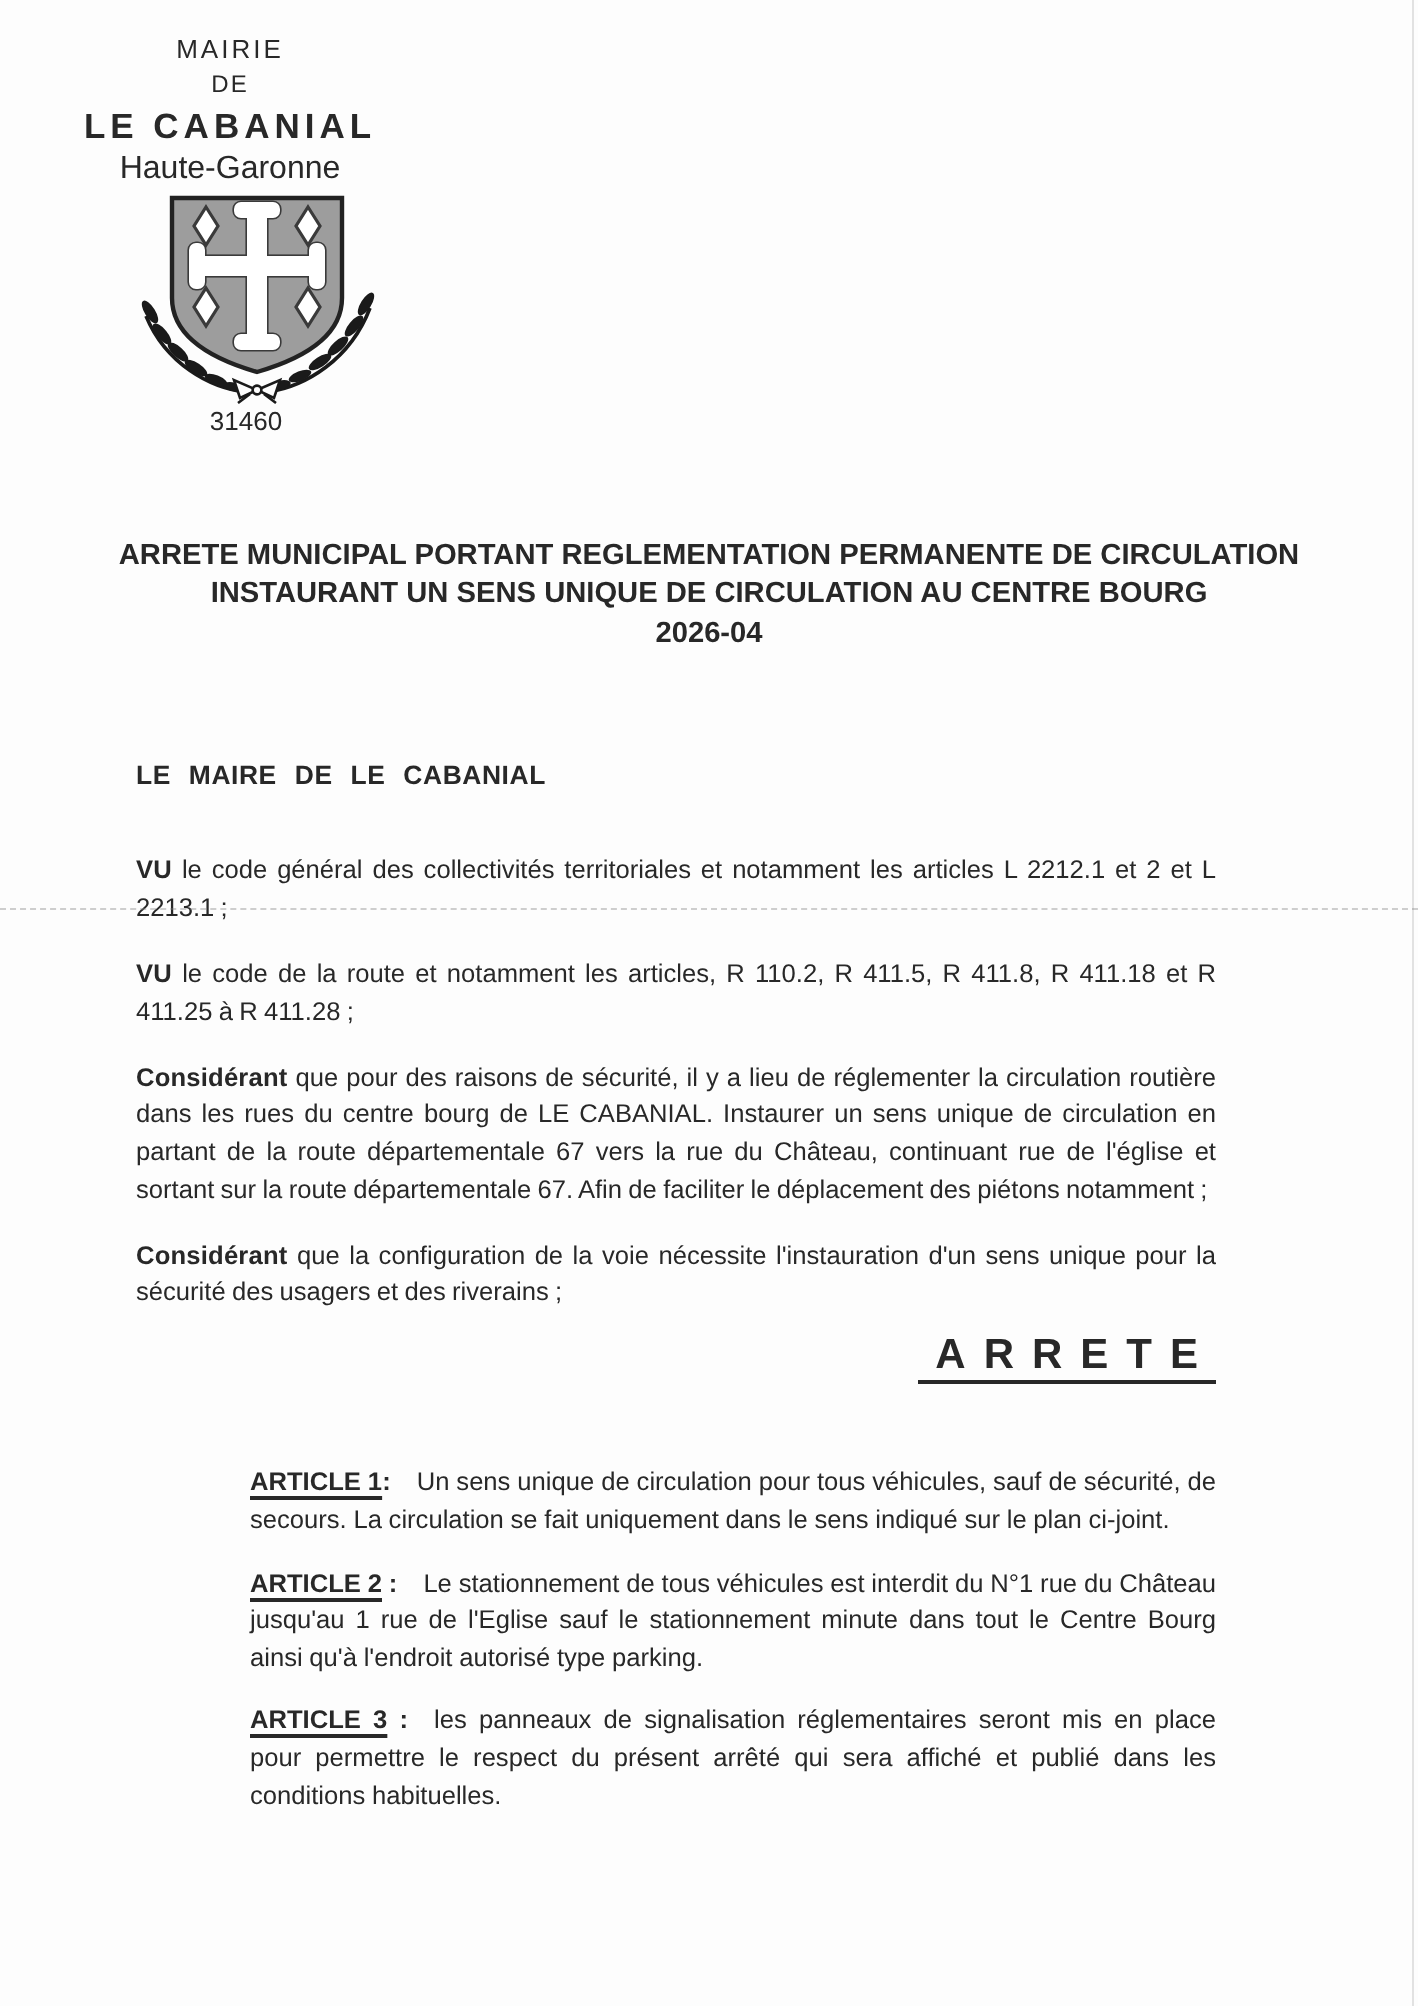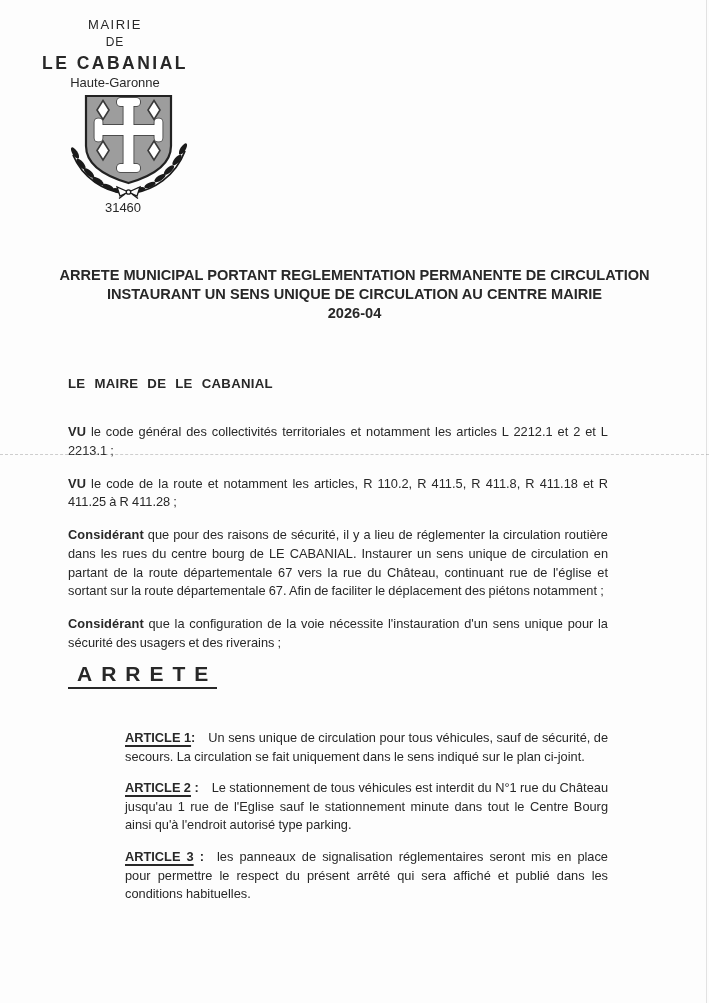--- a/index.html
+++ b/index.html
@@ -22,21 +22,21 @@
   .scan-artifact {
     position: absolute; left: 0; top: 454px; width: 709px; height: 0;
     border-top: 1px dashed rgba(130,130,130,0.38);
   }
 
   
   .letterhead { width: 230px; text-align: center; line-height: 1.15; }
   .lh-line1 { font-size: 13px; letter-spacing: 1.5px; }
   .lh-line2 { font-size: 12px; letter-spacing: 1px; margin-top: 3px; }
   .lh-commune { font-size: 17.5px; font-weight: bold; letter-spacing: 2.5px; margin-top: 3px; }
-  .lh-dept { font-size: 13px; margin-top: 3px; }
+  .lh-dept { font-size: 16px; margin-top: 3px; }
   .emblem { display: block; margin: 2px 0 0 65px; }
   .lh-postal { font-size: 13px; margin-top: 2px; text-indent: 16px; }
 
   
   .doc-title {
     margin-top: 50px;
     text-align: center;
     font-weight: bold;
     font-size: 14.6px;
     line-height: 19.2px;
@@ -48,21 +48,21 @@
     margin-top: 52px;
     font-weight: bold;
     font-size: 13.2px;
     word-spacing: 5px;
     letter-spacing: 0.3px;
   }
   .para { margin: 14.5px 0 0 0; text-align: justify; word-spacing: -0.4px; }
   .para b { letter-spacing: 0.1px; }
   .first-recital { margin-top: 29px; }
 
-  .decree-heading { text-align: left; margin: 13px 0 0 0; }
+  .decree-heading { text-align: right; margin: 13px 0 0 0; }
   .decree-heading span {
     display: inline-block;
     font-weight: bold;
     font-size: 21px;
     letter-spacing: 9px;
     padding: 0 0 3px 9px;
     border-bottom: 2px solid #282828;
   }
 
   .articles { margin: 40px 0 0 57px; }
@@ -139,21 +139,21 @@
         <path d="M60,101 l-6,4.5 M67,101 l6,4.5" fill="none"></path>
         <circle cx="63.5" cy="99" r="2.2"></circle>
       </g>
     </svg>
 
     <div class="lh-postal">31460</div>
   </div>
 
   <div class="doc-title">
     <div>ARRETE MUNICIPAL PORTANT REGLEMENTATION PERMANENTE DE CIRCULATION</div>
-    <div>INSTAURANT UN SENS UNIQUE DE CIRCULATION AU CENTRE MAIRIE</div>
+    <div>INSTAURANT UN SENS UNIQUE DE CIRCULATION AU CENTRE BOURG</div>
     <div>2026-04</div>
   </div>
 
   <div class="content">
     <div class="issuer">LE MAIRE DE LE CABANIAL</div>
 
     <p class="para first-recital"><b>VU</b><span> le code général des collectivités territoriales et notamment les articles L 2212.1 et 2 et L 2213.1 ;</span></p>
     <p class="para"><b>VU</b><span> le code de la route et notamment les articles, R 110.2, R 411.5, R 411.8, R 411.18 et R 411.25 à R 411.28 ;</span></p>
     <p class="para"><b>Considérant</b><span> que pour des raisons de sécurité, il y a lieu de réglementer la circulation routière dans les rues du centre bourg de LE CABANIAL. Instaurer un sens unique de circulation en partant de la route départementale 67 vers la rue du Château, continuant rue de l'église et sortant sur la route départementale 67. Afin de faciliter le déplacement des piétons notamment ;</span></p>
     <p class="para"><b>Considérant</b><span> que la configuration de la voie nécessite l'instauration d'un sens unique pour la sécurité des usagers et des riverains ;</span></p>

